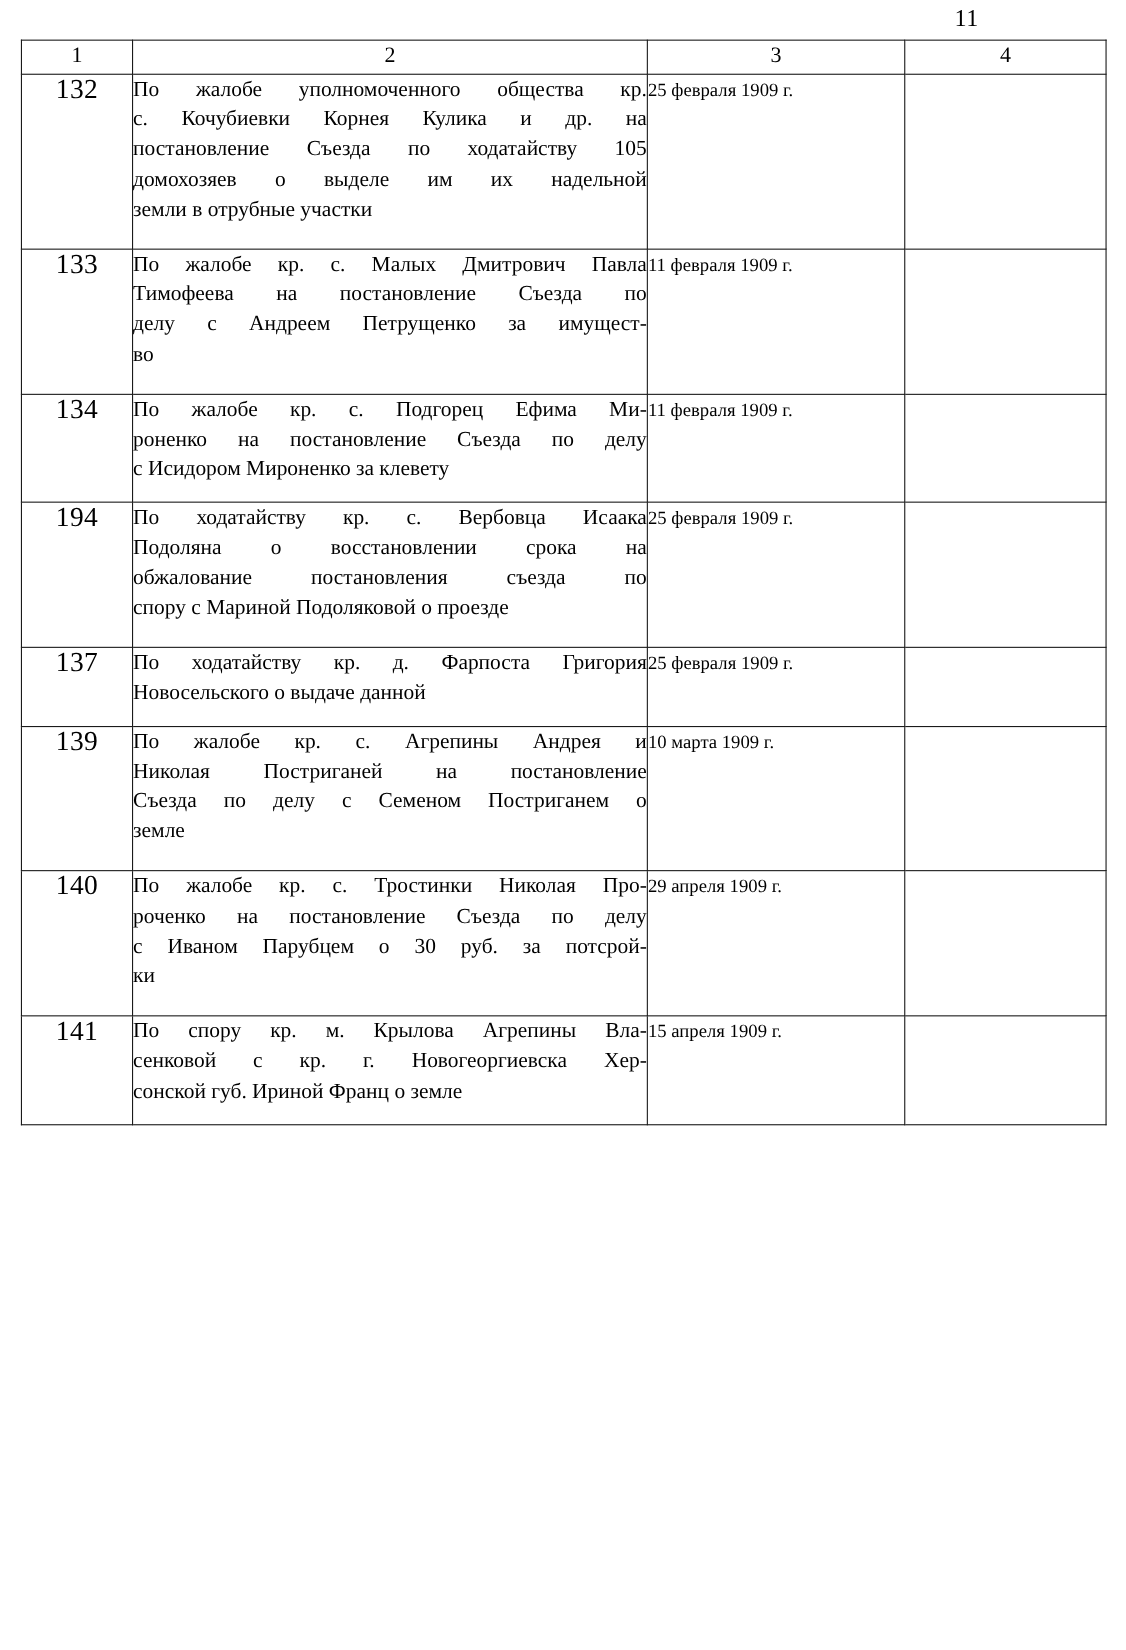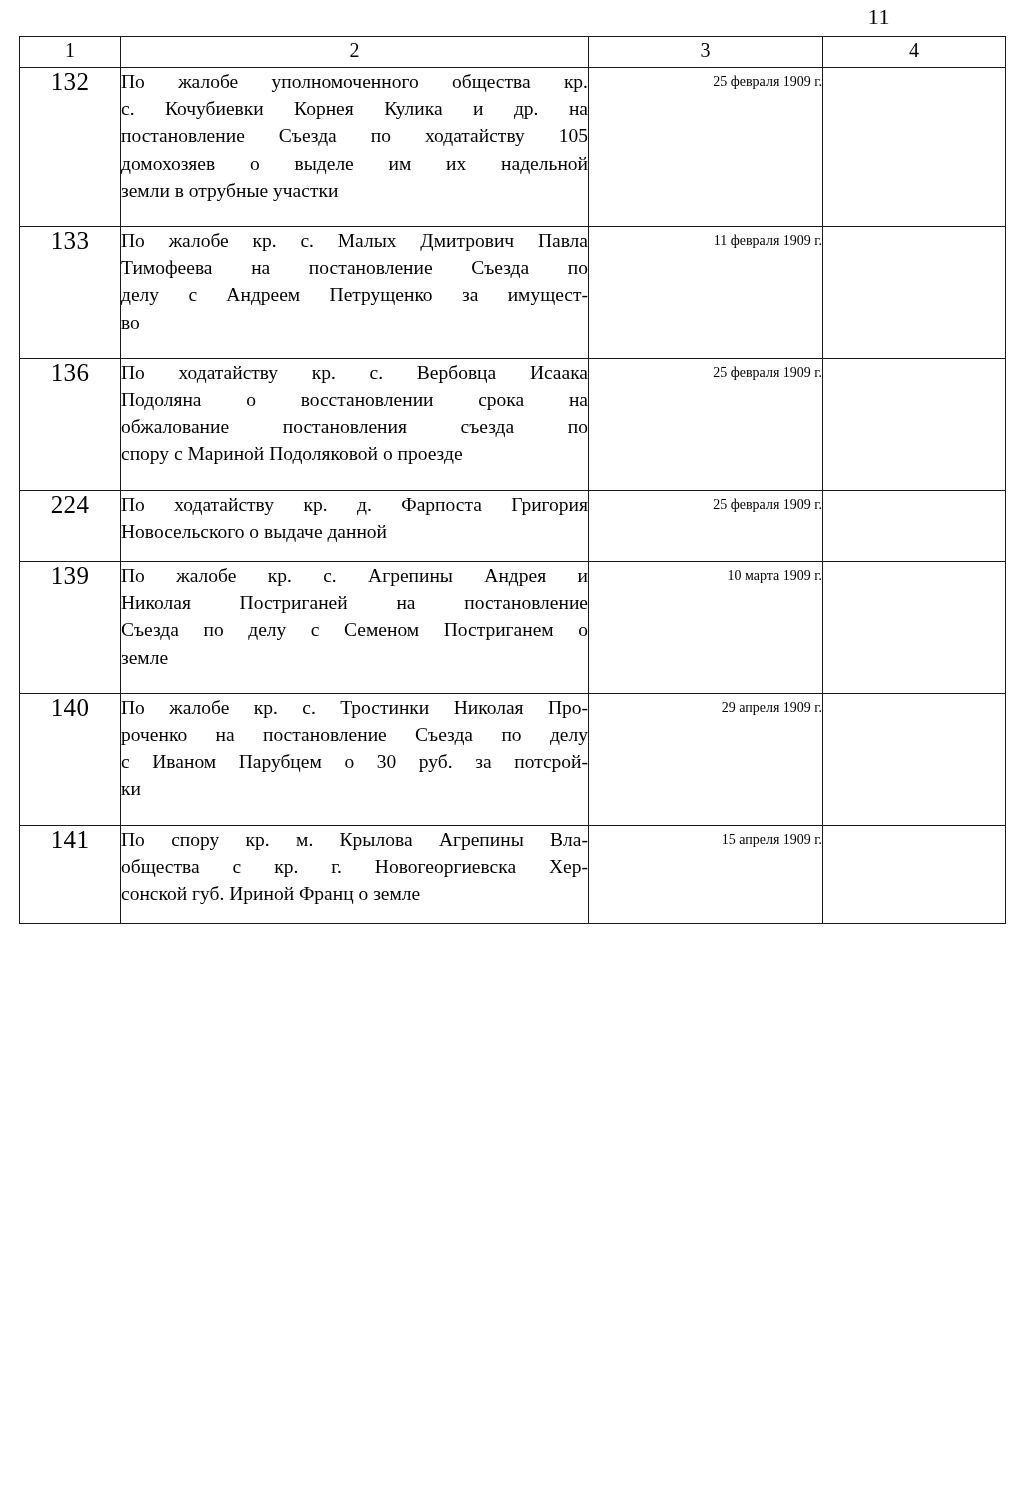--- a/index.html
+++ b/index.html
@@ -78,22 +78,22 @@
   }
   .cell-desc {
     text-align: justify;
     text-align-last: left;
     hyphens: manual;
     font-size: 19.5px;
     line-height: 27.2px;
     padding: 14px 9px 16px 10px;
   }
   .cell-date {
-    text-align: right;
-    font-size: 14px;
+    text-align: left;
+    font-size: 17px;
     line-height: 27px;
     padding: 14px 6px 0 6px;
     white-space: nowrap;
   }
   .cell-note {
     padding: 14px 6px 0 6px;
   }
 
   
   .ln {
@@ -153,33 +153,43 @@
           <td class="cell-num">133</td>
           <td class="cell-desc">
             <span class="ln">По жалобе кр. с. Малых Дмитрович Павла</span>
             <span class="ln">Тимофеева на постановление Съезда по</span>
             <span class="ln">делу с Андреем Петрущенко за имущест-</span>
             <span class="ln last">во</span>
           </td>
           <td class="cell-date">11 февраля 1909 г.</td>
           <td class="cell-note"></td>
         </tr>
-        <tr class="entry tall">
-          <td class="cell-num">136</td>
+        <tr class="entry">
+          <td class="cell-num">134</td>
+          <td class="cell-desc">
+            <span class="ln">По жалобе кр. с. Подгорец Ефима Ми-</span>
+            <span class="ln">роненко на постановление Съезда по делу</span>
+            <span class="ln last">с Исидором Мироненко за клевету</span>
+          </td>
+          <td class="cell-date">11 февраля 1909 г.</td>
+          <td class="cell-note"></td>
+        </tr>
+        <tr class="entry tall">
+          <td class="cell-num">194</td>
           <td class="cell-desc">
             <span class="ln">По ходатайству кр. с. Вербовца Исаака</span>
             <span class="ln">Подоляна о восстановлении срока на</span>
             <span class="ln">обжалование постановления съезда по</span>
             <span class="ln last">спору с Мариной Подоляковой о проезде</span>
           </td>
           <td class="cell-date">25 февраля 1909 г.</td>
           <td class="cell-note"></td>
         </tr>
         <tr class="entry">
-          <td class="cell-num">224</td>
+          <td class="cell-num">137</td>
           <td class="cell-desc">
             <span class="ln">По ходатайству кр. д. Фарпоста Григория</span>
             <span class="ln last">Новосельского о выдаче данной</span>
           </td>
           <td class="cell-date">25 февраля 1909 г.</td>
           <td class="cell-note"></td>
         </tr>
         <tr class="entry tall">
           <td class="cell-num">139</td>
           <td class="cell-desc">
@@ -199,21 +209,21 @@
             <span class="ln">с Иваном Парубцем о 30 руб. за потсрой-</span>
             <span class="ln last">ки</span>
           </td>
           <td class="cell-date">29 апреля 1909 г.</td>
           <td class="cell-note"></td>
         </tr>
         <tr class="entry">
           <td class="cell-num">141</td>
           <td class="cell-desc">
             <span class="ln">По спору кр. м.  Крылова Агрепины Вла-</span>
-            <span class="ln">общества с кр. г. Новогеоргиевска Хер-</span>
+            <span class="ln">сенковой с кр. г. Новогеоргиевска Хер-</span>
             <span class="ln last">сонской губ. Ириной Франц о земле</span>
           </td>
           <td class="cell-date">15 апреля 1909 г.</td>
           <td class="cell-note"></td>
         </tr>
       </tbody>
   </table>
 
 </div>
 

